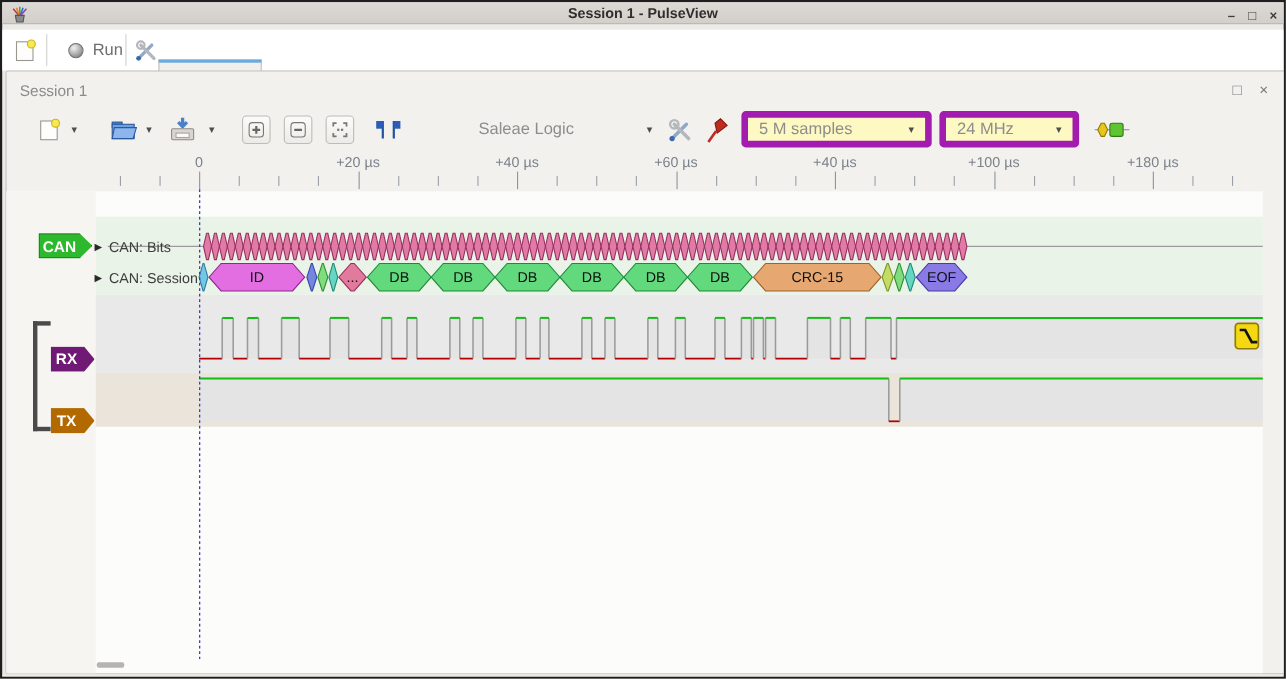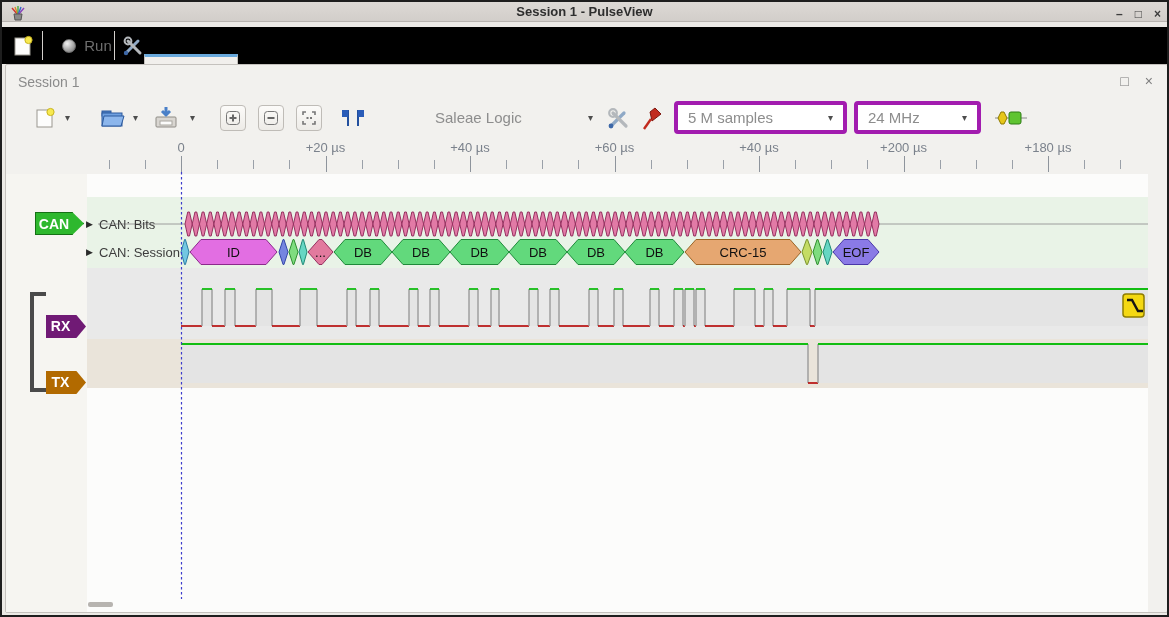--- a/index.html
+++ b/index.html
@@ -14,21 +14,21 @@
               background:linear-gradient(#ddd9d5,#d2cecA); border-bottom:1px solid #b8b4b0;
               display:flex; align-items:center; }
   .titlebar .title { position:absolute; left:0; right:0; text-align:center;
               font-size:13px; font-weight:bold; color:#2e2e2e; }
   .winbtns { position:absolute; right:6px; top:0; height:24px; display:flex; gap:12px;
              align-items:center; font-size:12px; color:#3d3d3d; font-weight:bold; }
   .winbtns span { cursor:default; }
 
   
   .main-toolbar { position:absolute; left:0; top:25px; width:1165px; height:37px;
-                  background:#000000; }
+                  background:#ffffff; }
   .tbtn { position:absolute; display:flex; align-items:center; justify-content:center; }
   .vsep { position:absolute; width:1px; background:#d3d0cc; top:4px; height:29px; }
   .run-label { font-size:15px; color:#6e6e6e; margin-left:8px; }
   .sphere { width:14px; height:14px; border-radius:50%; border:1px solid #6f6f6f;
             background:radial-gradient(circle at 35% 30%, #f2f2f2, #8e8e8e 75%); }
   .tab { position:absolute; left:142px; top:27px; width:94px; height:35px;
          background:#f1efec; border:1px solid #c2bfbb; border-bottom:none;
          border-top:3px solid #69a9dc; display:flex; align-items:center;
          justify-content:center; gap:9px; }
   .tab .lbl { font-size:14px; font-weight:bold; color:#3e3e3e; }
@@ -39,22 +39,22 @@
            background:#f2f1ee; border:1px solid #c4c1bd; border-radius:2px; }
   .inner-title { position:absolute; left:16px; top:72px; font-size:14px; color:#8b8b8b; }
   .inner-btns { position:absolute; top:71px; right:14px; display:flex; gap:16px;
                 font-size:14px; color:#7d7d7d; }
 
   
   .zbtn { position:absolute; width:26px; height:26px; border:1px solid #bfbcb7;
           border-radius:4px; background:linear-gradient(#fcfbf9,#edebe7);
           display:flex; align-items:center; justify-content:center; }
   .caret { font-size:10px; color:#4e4e4e; }
-  .combo { position:absolute; height:33px; border:4px solid #a21caf; border-radius:4px;
-           background:#ffffff; display:flex; align-items:center; font-size:15px;
+  .combo { position:absolute; height:33px; border:6px solid #a21caf; border-radius:4px;
+           background:#fef9c3; display:flex; align-items:center; font-size:15px;
            color:#8d8d8d; padding:0 10px; justify-content:space-between; }
   .flatcombo { position:absolute; height:33px; display:flex; align-items:center;
            font-size:15px; color:#8d8d8d; justify-content:space-between; }
 
   
   #ruler { position:absolute; left:0; top:136px; width:1169px; height:36px; }
   .ruler-label { position:absolute; top:2px; transform:translateX(-50%);
                  font-size:13px; color:#7b828c; white-space:nowrap; }
   .tick { position:absolute; width:1px; background:#8e949c; }
   .tick.major { top:18px; height:16px; }
@@ -251,21 +251,21 @@
       <div class="tick minor" style="left: 973.75px;"></div>
       <div class="tick minor" style="left: 1009.88px;"></div>
       <div class="tick major" style="left: 1046px;"></div>
       <div class="tick minor" style="left: 1082.12px;"></div>
       <div class="tick minor" style="left: 1118.25px;"></div>
       <div class="ruler-label" style="left: 179px;">0</div>
       <div class="ruler-label" style="left: 323.5px;">+20 µs</div>
       <div class="ruler-label" style="left: 468px;">+40 µs</div>
       <div class="ruler-label" style="left: 612.5px;">+60 µs</div>
       <div class="ruler-label" style="left: 757px;">+40 µs</div>
-      <div class="ruler-label" style="left: 901.5px;">+200 µs</div>
+      <div class="ruler-label" style="left: 901.5px;">+100 µs</div>
       <div class="ruler-label" style="left: 1046px;">+180 µs</div>
     </div>
 
   <svg id="trace-svg" class="traces" width="1169" height="617" viewBox="0 0 1169 617">
       <rect x="4" y="172" width="1142" height="438" fill="#fcfcfb"></rect>
       <rect x="4" y="172" width="81" height="438" fill="#f6f5f1"></rect>
       <rect x="85" y="195" width="1061" height="71" fill="#e9f3e7"></rect>
       <rect x="85" y="266" width="1061" height="71" fill="#e9e9e9"></rect>
       <rect x="85" y="337" width="1061" height="49" fill="#eae4da"></rect>
       <line x1="96" y1="222" x2="1146" y2="222" stroke="#9c9c9c" stroke-width="1"></line>

